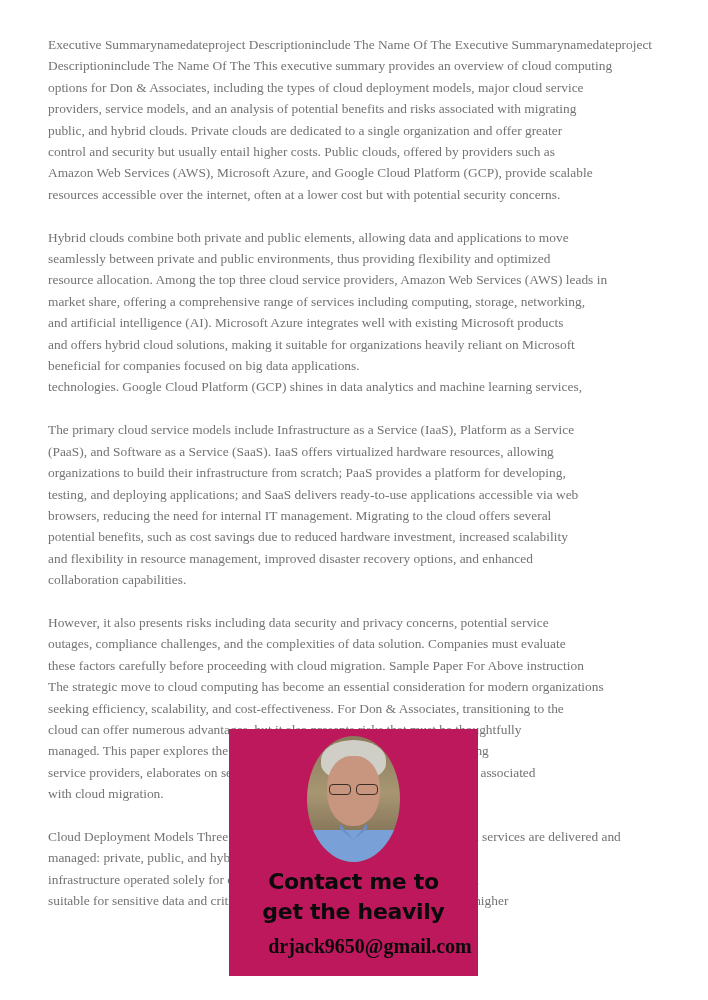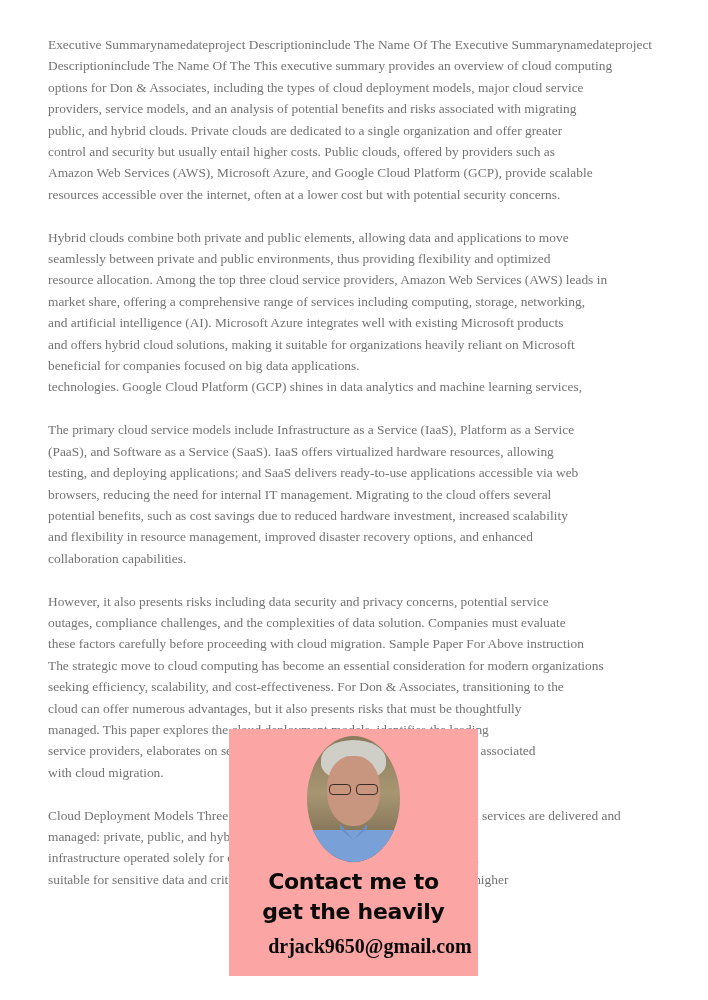--- a/index.html
+++ b/index.html
@@ -29,21 +29,21 @@
     .line {
       display: block;
       white-space: nowrap;
     }
     .promo {
       position: absolute;
       left: 229px;
       top: 729px;
       width: 249px;
       height: 247px;
-      background: #fca5a5;
+      background: #be185d;
       text-align: center;
     }
     .portrait {
       position: absolute;
       left: 78px;
       top: 7px;
       width: 93px;
       height: 126px;
       border-radius: 50%;
       overflow: hidden;
@@ -126,20 +126,21 @@
     <span class="line">resource allocation. Among the top three cloud service providers, Amazon Web Services (AWS) leads in</span>
     <span class="line">market share, offering a comprehensive range of services including computing, storage, networking,</span>
     <span class="line">and artificial intelligence (AI). Microsoft Azure integrates well with existing Microsoft products</span>
     <span class="line">and offers hybrid cloud solutions, making it suitable for organizations heavily reliant on Microsoft</span>
     <span class="line">beneficial for companies focused on big data applications.</span>
     <span class="line">technologies. Google Cloud Platform (GCP) shines in data analytics and machine learning services,</span>
   </p>
   <p class="para">
     <span class="line">The primary cloud service models include Infrastructure as a Service (IaaS), Platform as a Service</span>
     <span class="line">(PaaS), and Software as a Service (SaaS). IaaS offers virtualized hardware resources, allowing</span>
+    <span class="line">organizations to build their infrastructure from scratch; PaaS provides a platform for developing,</span>
     <span class="line">testing, and deploying applications; and SaaS delivers ready-to-use applications accessible via web</span>
     <span class="line">browsers, reducing the need for internal IT management. Migrating to the cloud offers several</span>
     <span class="line">potential benefits, such as cost savings due to reduced hardware investment, increased scalability</span>
     <span class="line">and flexibility in resource management, improved disaster recovery options, and enhanced</span>
     <span class="line">collaboration capabilities.</span>
   </p>
   <p class="para">
     <span class="line">However, it also presents risks including data security and privacy concerns, potential service</span>
     <span class="line">outages, compliance challenges, and the complexities of data solution. Companies must evaluate</span>
     <span class="line">these factors carefully before proceeding with cloud migration. Sample Paper For Above instruction</span>

